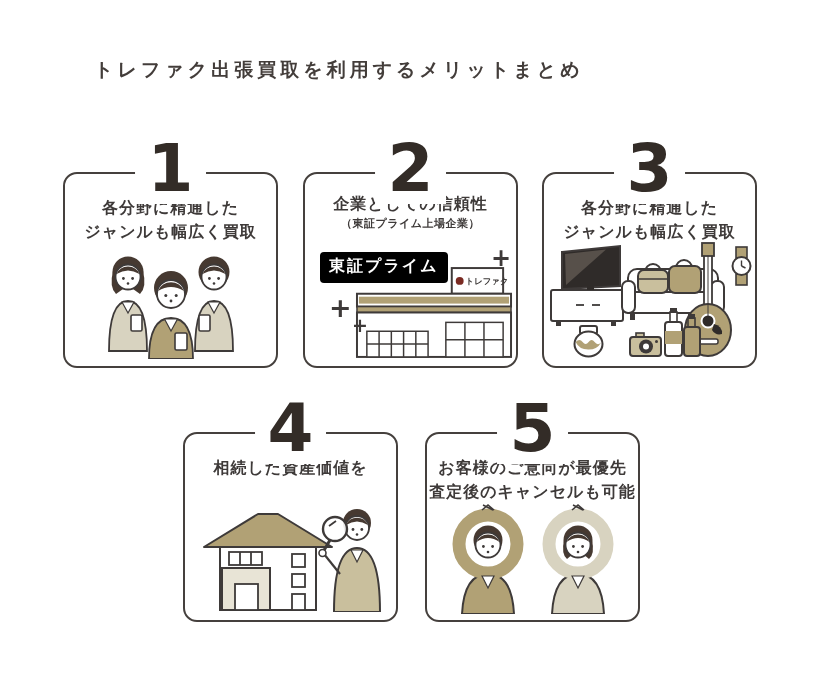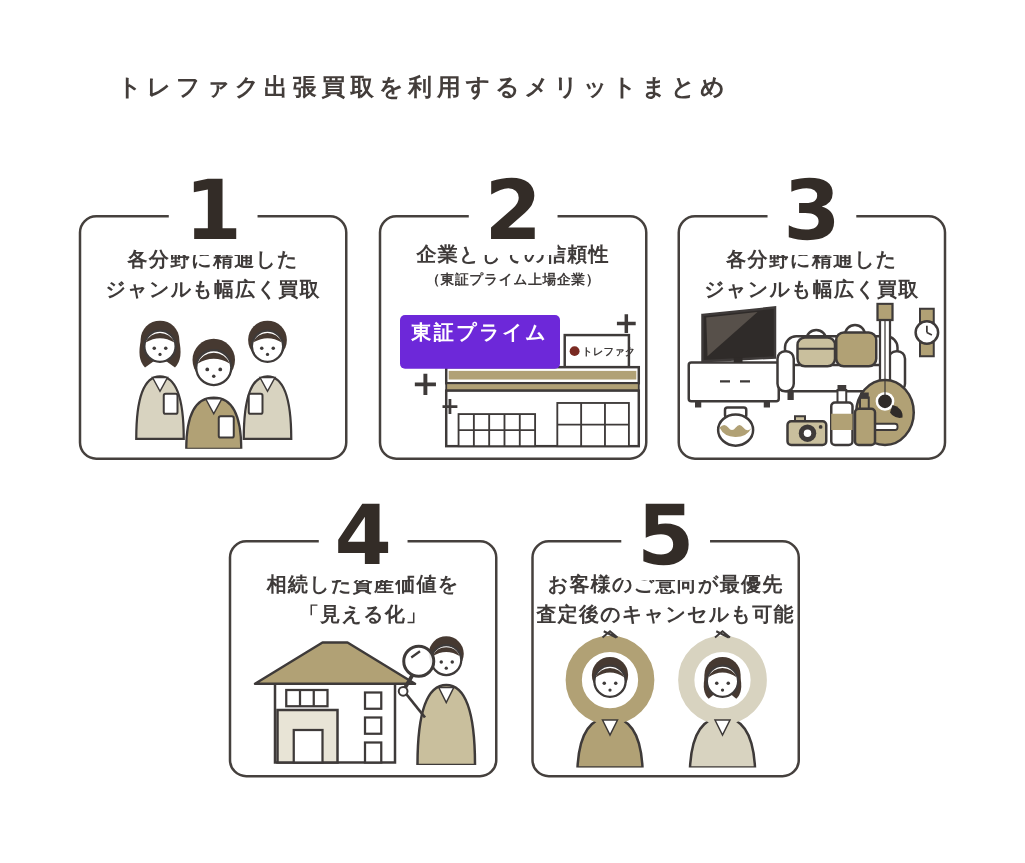--- a/index.html
+++ b/index.html
@@ -21,22 +21,22 @@
     background:#fff;padding:0 13px;font-size:66px;line-height:70px;
     font-weight:bold;color:#332c27;z-index:3;
   }
   .merit-text{
     position:absolute;top:22px;left:0;width:100%;text-align:center;
     font-weight:bold;font-size:16px;line-height:1.48;letter-spacing:1px;color:#3e3a39;
   }
   .merit-text .sub{font-size:11px;letter-spacing:0.5px;}
   .illu{position:absolute;z-index:1;}
   .prime-badge{
-    position:absolute;left:15px;top:78px;background:#6d28d9;color:#ffffff;
-    font-weight:bold;font-size:16px;letter-spacing:2px;padding:4px 9px 20px;
+    position:absolute;left:15px;top:78px;background:#000000;color:#ffffff;
+    font-weight:bold;font-size:16px;letter-spacing:2px;padding:4px 9px 8px;
     border-radius:4px;z-index:2;line-height:1.2;
   }
   .plus{
     position:absolute;font-weight:bold;color:#3e3a39;z-index:2;line-height:1;
   }
   .plus.p1{left:186px;top:72px;font-size:24px;}
   .plus.p2{left:24px;top:120px;font-size:27px;}
   .plus.p3{left:47px;top:142px;font-size:19px;}
 </style>
 </head>
@@ -216,21 +216,20 @@
         <rect x="140" y="72" width="7" height="5" fill="#3e3a39"></rect>
         <rect x="136" y="85" width="16" height="29" rx="3" fill="#b1a175" stroke="#3e3a39" stroke-width="2"></rect>
       </g>
     </svg>
   </div>
 
   <div class="merit-box row2" style="left:183px;top:432px;">
     <div class="merit-number">4</div>
     <div class="merit-text">
       <div>相続した資産価値を</div>
-      <div>「見える化」</div>
     </div>
     <svg class="illu" style="left:11px;bottom:8px;" width="190" height="110" viewBox="0 0 190 110">
 
       <g>
         <rect x="24" y="44" width="96" height="64" fill="#fff" stroke="#3e3a39" stroke-width="2"></rect>
         <path d="M8,45 L62,12 L82,12 L136,45 Z" fill="#b1a175" stroke="#3e3a39" stroke-width="2" stroke-linejoin="round"></path>
         <g stroke="#3e3a39" stroke-width="1.8" fill="#fff">
           <rect x="33" y="50" width="33" height="13"></rect>
           <line x1="44" y1="50" x2="44" y2="63"></line>
           <line x1="55" y1="50" x2="55" y2="63"></line>

